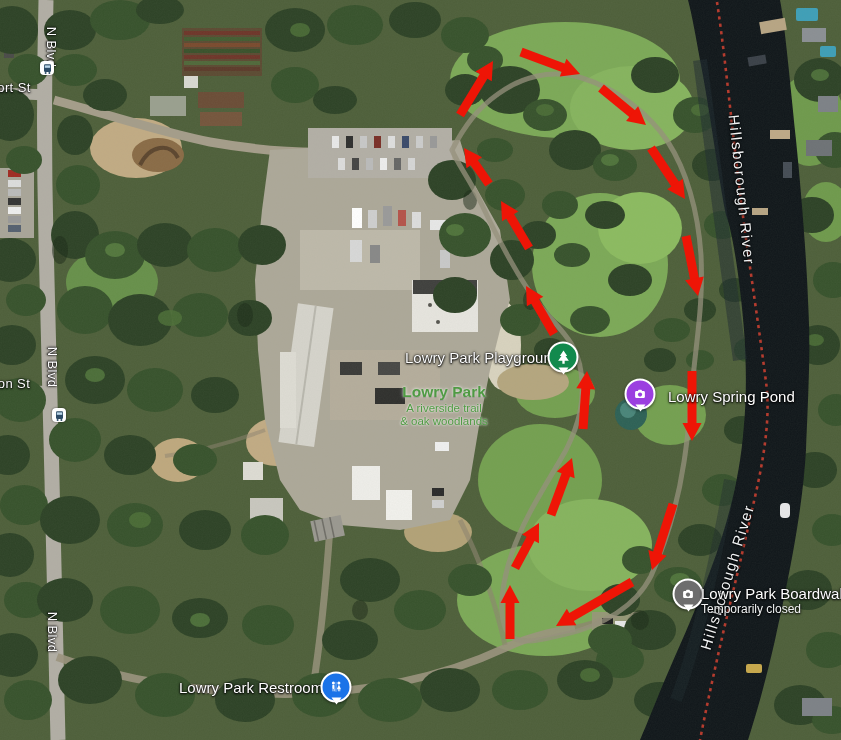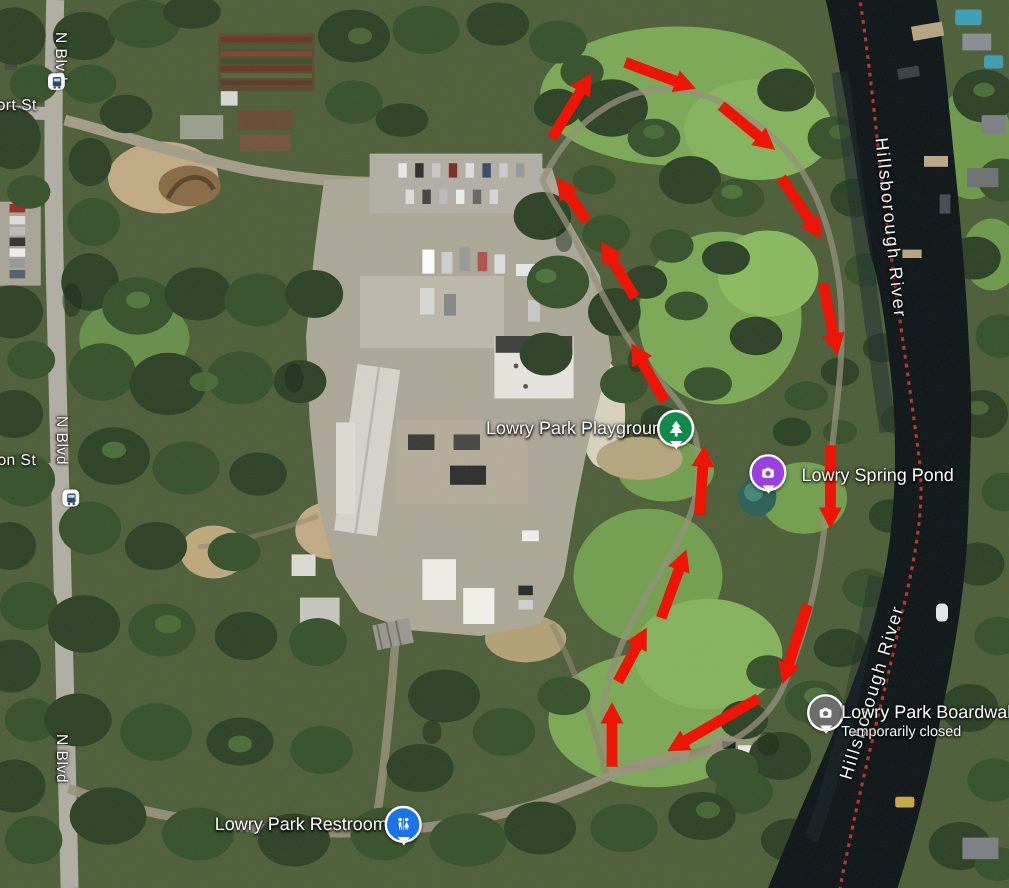--- a/index.html
+++ b/index.html
@@ -447,20 +447,25 @@
 <div class="lbl river-label" style="left:742px;top:190px;transform:translate(-50%,-50%) rotate(84deg);">Hillsborough River</div>
 <div class="lbl river-label" style="left:727px;top:577px;transform:translate(-50%,-50%) rotate(-73deg);">Hillsborough River</div>
 
 <div class="poi-title" style="left:405px;top:349px;">Lowry Park Playground</div>
 <div class="pin" style="left: 563px; top: 357px; background-color: rgb(18, 138, 77);">
   <svg width="16" height="16" viewBox="0 0 15 15">
     <path fill="#fff" d="M7.5 1 L11 6 H9.4 L12.5 10.6 H8.6 V13.4 H6.4 V10.6 H2.5 L5.6 6 H4 Z"></path>
   </svg>
 </div>
 
+<div class="park-label" style="left:396px;top:383px;width:96px;">
+  <div class="park-title" style="color: rgb(79, 154, 67);">Lowry Park</div>
+  <div class="park-sub" style="color: rgb(79, 154, 67);">A riverside trail</div>
+  <div class="park-sub" style="color: rgb(79, 154, 67);">&amp; oak woodlands</div>
+</div>
 
 <div class="pin" style="left: 640px; top: 394px; background-color: rgb(155, 63, 224);">
   <svg width="15" height="15" viewBox="0 0 15 15">
     <rect x="2.6" y="4.6" width="9.8" height="7" rx="1.4" fill="#fff"></rect>
     <rect x="5.6" y="3.2" width="3.8" height="2.4" rx="0.8" fill="#fff"></rect>
     <circle cx="7.5" cy="8.1" r="2.1" fill="#9b3fe0"></circle>
   </svg>
 </div>
 <div class="poi-title" style="left:668px;top:388px;">Lowry Spring Pond</div>
 

